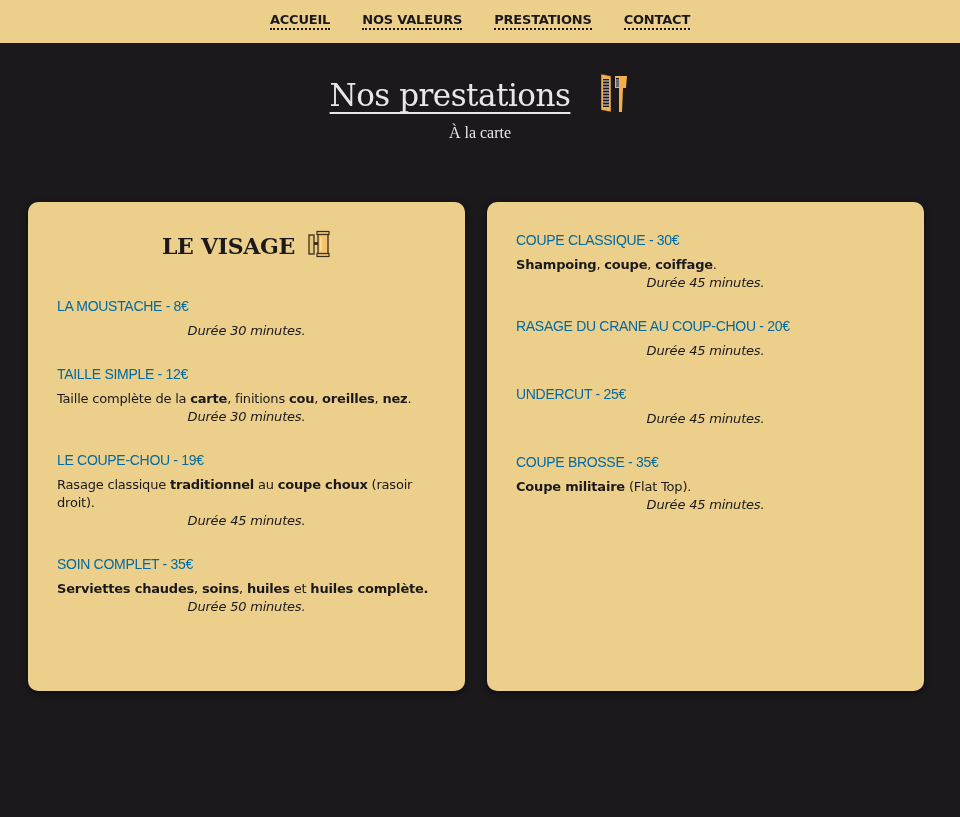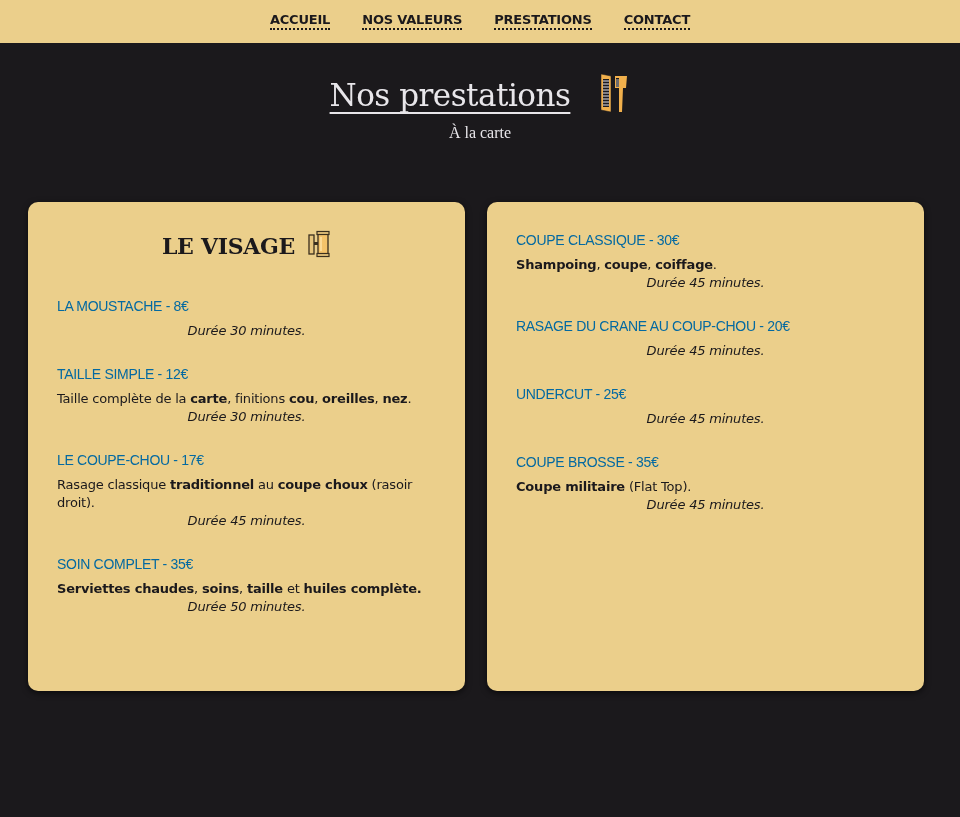--- a/index.html
+++ b/index.html
@@ -123,31 +123,31 @@
 
   <div class="item">
     <div class="item-title">TAILLE SIMPLE - 12€</div>
     <div class="item-desc">
       <span>Taille complète de la </span><b>carte</b><span>, finitions </span><b>cou</b><span>, </span><b>oreilles</b><span>, </span><b>nez</b><span>.</span>
     </div>
     <div class="item-dur">Durée 30 minutes.</div>
   </div>
 
   <div class="item">
-    <div class="item-title">LE COUPE-CHOU - 17€</div>
+    <div class="item-title">LE COUPE-CHOU - 19€</div>
     <div class="item-desc">
       <span>Rasage classique </span><b>traditionnel</b><span> au </span><b>coupe choux</b><span> (rasoir droit).</span>
     </div>
     <div class="item-dur">Durée 45 minutes.</div>
   </div>
 
   <div class="item">
     <div class="item-title">SOIN COMPLET - 35€</div>
     <div class="item-desc">
-      <b>Serviettes chaudes</b><span>, </span><b>soins</b><span>, </span><b>taille</b><span> et </span><b>huiles complète.</b>
+      <b>Serviettes chaudes</b><span>, </span><b>soins</b><span>, </span><b>huiles</b><span> et </span><b>huiles complète.</b>
     </div>
     <div class="item-dur">Durée 50 minutes.</div>
   </div>
 </section>
 
 <section class="card right">
 
   <div class="item">
     <div class="item-title">COUPE CLASSIQUE - 30€</div>
     <div class="item-desc">

